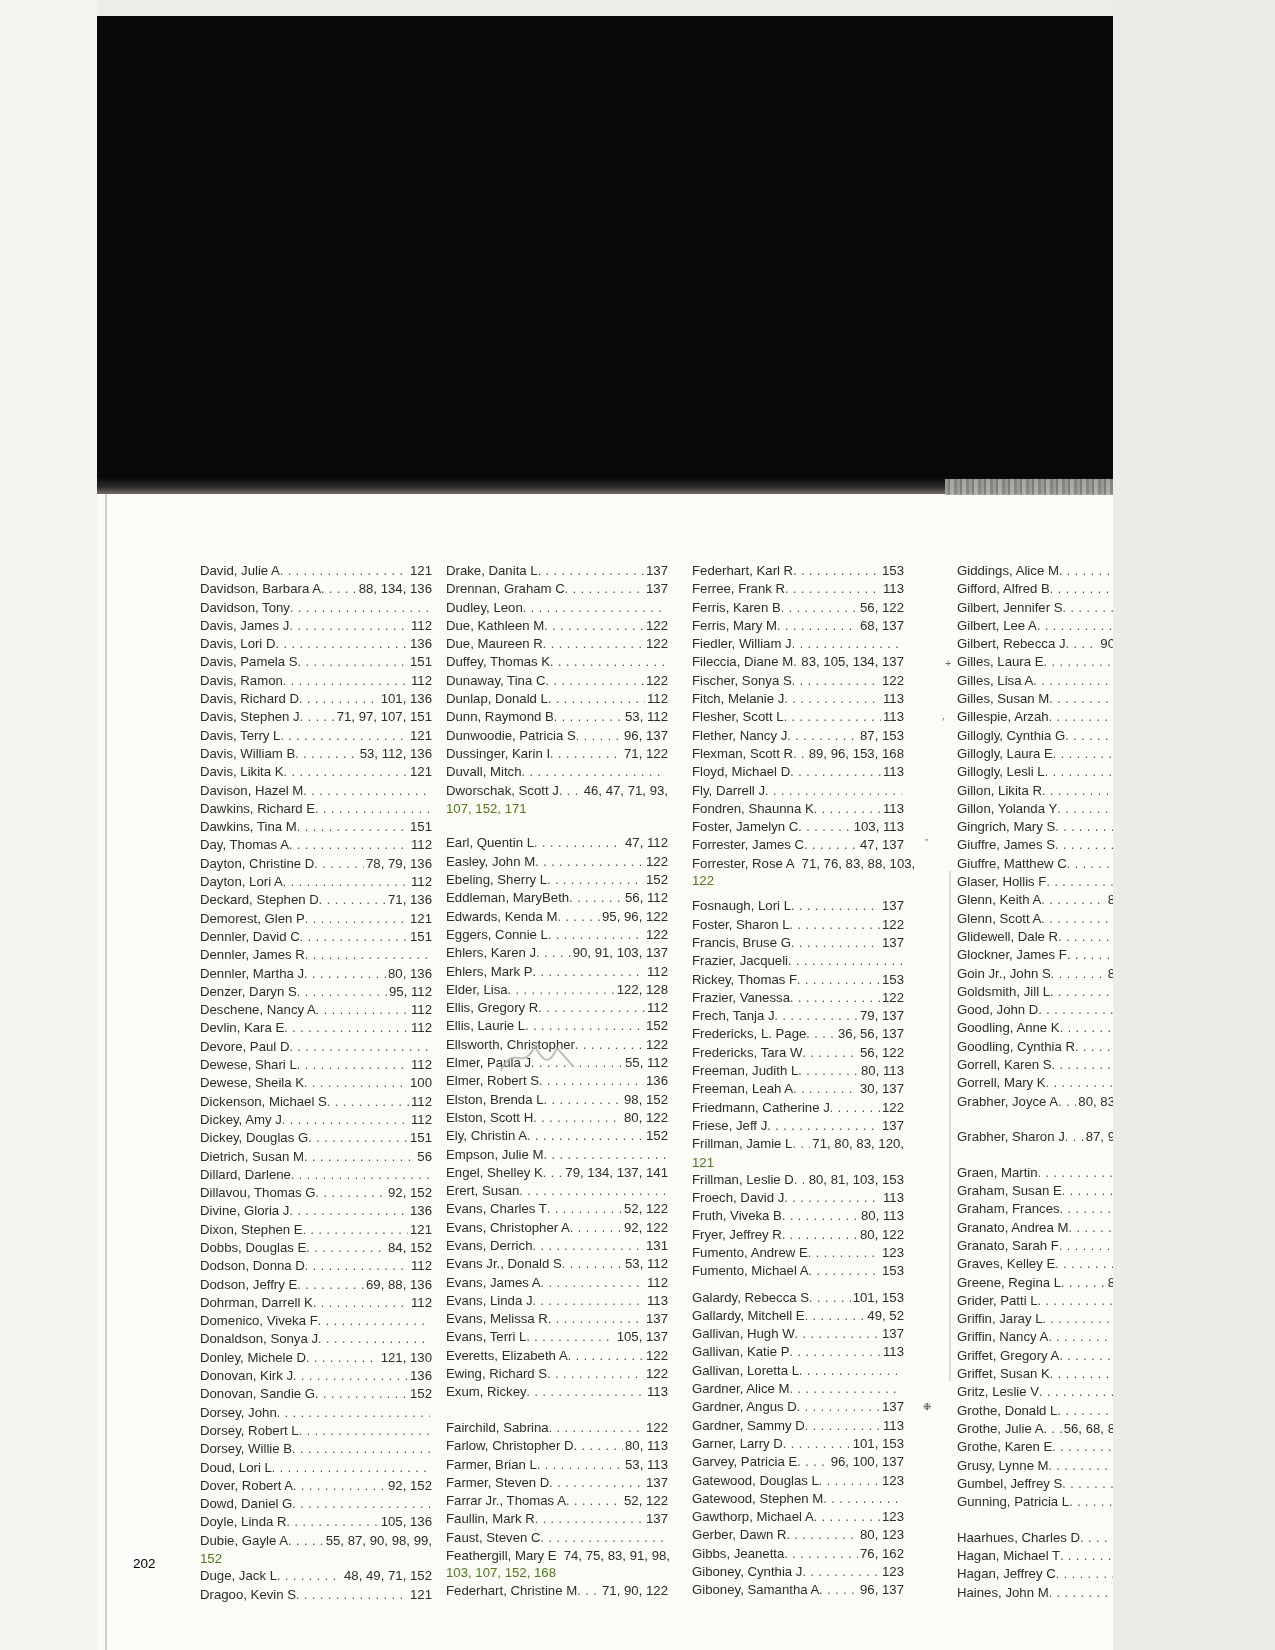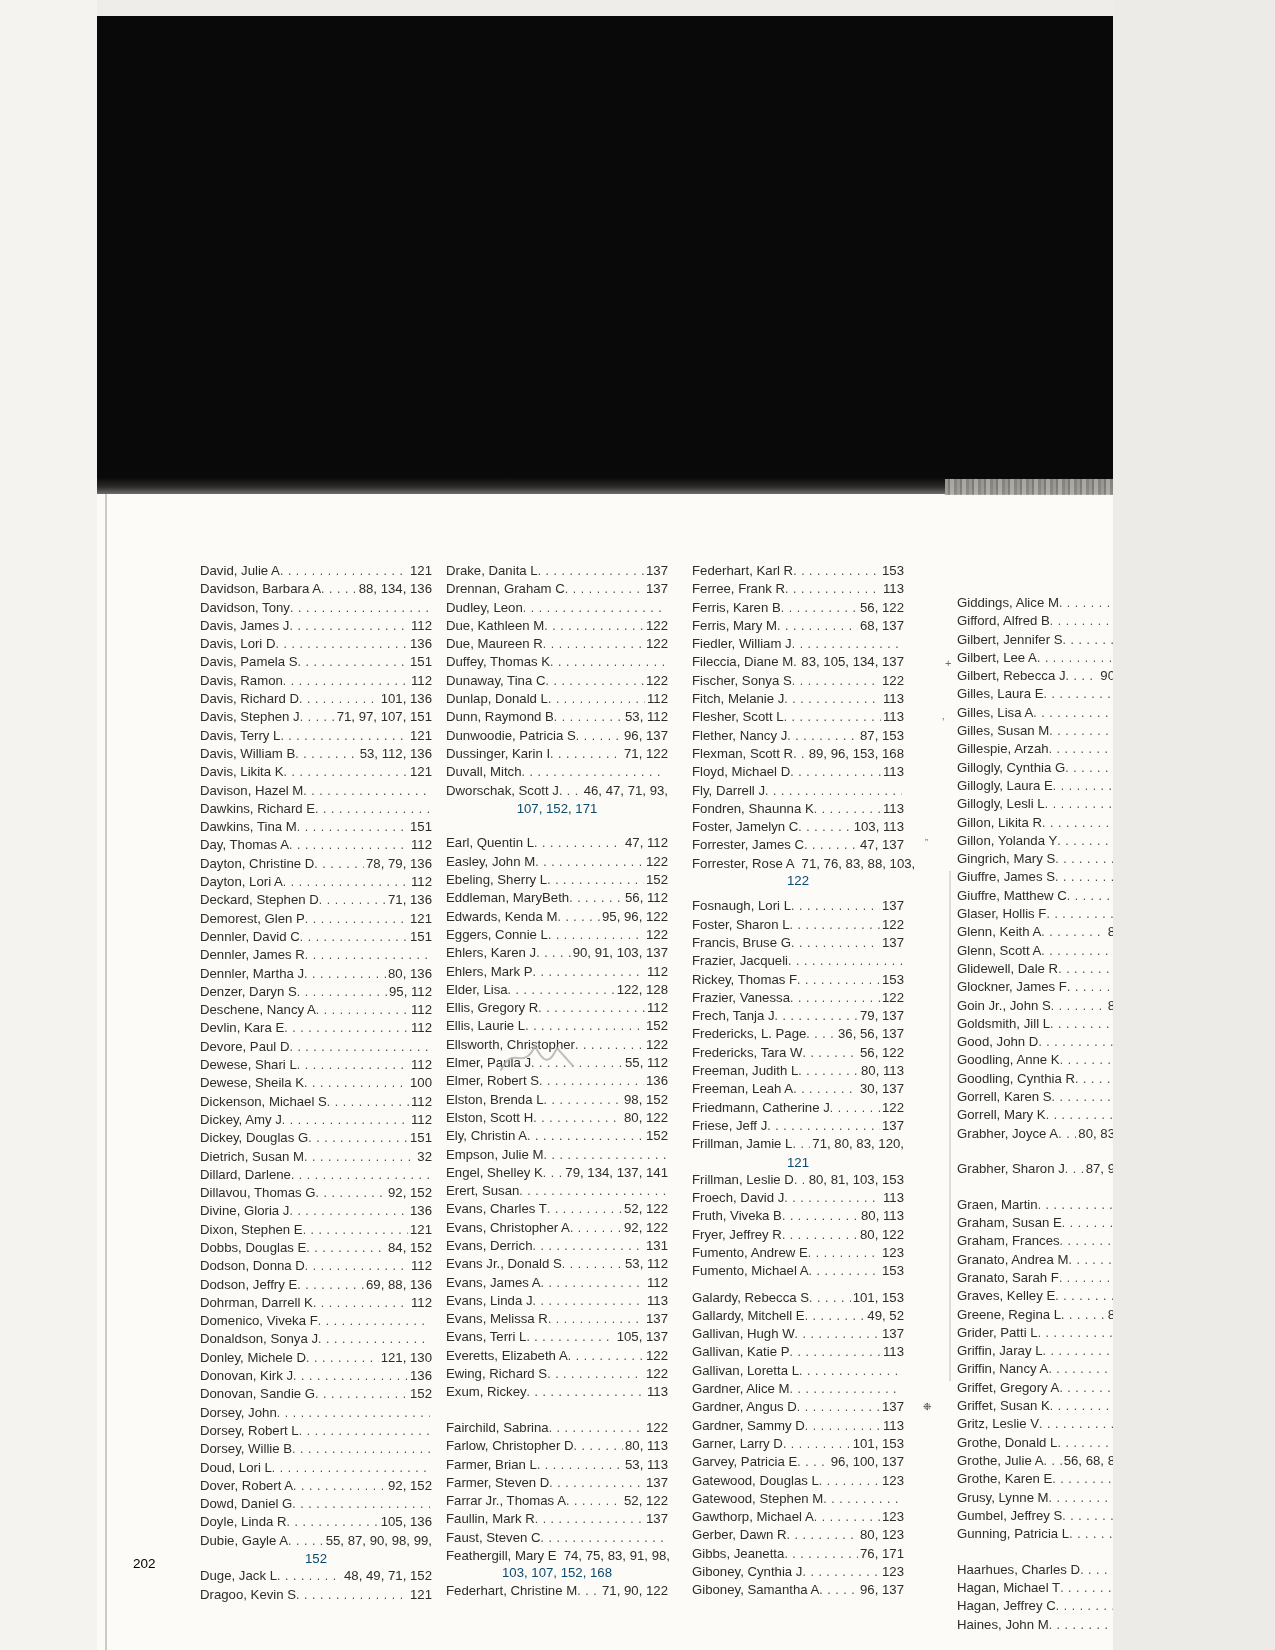--- a/index.html
+++ b/index.html
@@ -21,31 +21,31 @@
   .photo-texture{position:absolute;left:848px;top:463px;width:168px;height:16px;
     background:repeating-linear-gradient(90deg,#a5a49f 0 3px,#86857f 3px 5px,#b8b7b1 5px 9px,#908f8a 9px 12px);
     opacity:.9;}
   .fold-line{position:absolute;left:8px;top:478px;width:2px;height:1172px;background:#cdcac4;}
   .streak{position:absolute;left:852px;top:855px;width:2px;height:510px;background:#dedcd7;}
 
   .col{position:absolute;top:546px;}
   .col1{left:103px;width:232px;}
   .col2{left:349px;width:222px;}
   .col3{left:595px;width:212px;}
-  .col4{left:860px;width:158px;margin-top:32px;}
+  .col4{left:860px;width:158px;}
 
   .row{display:flex;align-items:baseline;white-space:nowrap;
        line-height:17.3px;font-size:13.2px;color:#2e2d2a;}
   .nm{flex:0 0 auto;}
   .leader{flex:1 1 auto;overflow:hidden;color:#4b4a45;font-size:12.2px;}
   .leader::after{content:" . . . . . . . . . . . . . . . . . . . . . . . . . . . . . . . . . . . . . . . . . . . .";letter-spacing:.6px;}
   .pg{flex:0 0 auto;padding-left:2px;}
   .nd .leader{flex:0 0 5px;}
   .nd .leader::after{content:"";}
-  .wrapline{text-align:center;line-height:17.3px;font-size:13.2px;color:#0c4a6e;}
+  .wrapline{text-align:left;line-height:17.3px;font-size:13.2px;color:#4d7c0f;}
   .gap{height:17.3px;}
   .gap.sm{height:8px;}
 
   .pagenum{position:absolute;left:36px;top:1540px;font-size:13.5px;color:#000000;}
 
   .scribble{position:absolute;left:398px;top:1020px;}
   .speck{position:absolute;font-size:11px;color:#6f6e69;}
   .speck1{left:848px;top:641px;}
   .speck2{left:845px;top:700px;}
   .speck3{left:828px;top:816px;font-size:9px;}
@@ -221,21 +221,21 @@
         <span class="pg">112</span>
       </div>
       <div class="row">
         <span class="nm">Dickey, Douglas G</span>
         <span class="leader"></span>
         <span class="pg">151</span>
       </div>
       <div class="row">
         <span class="nm">Dietrich, Susan M</span>
         <span class="leader"></span>
-        <span class="pg">32</span>
+        <span class="pg">56</span>
       </div>
       <div class="row">
         <span class="nm">Dillard, Darlene</span>
         <span class="leader"></span>
         <span class="pg"></span>
       </div>
       <div class="row">
         <span class="nm">Dillavou, Thomas G</span>
         <span class="leader"></span>
         <span class="pg">92, 152</span>
@@ -874,21 +874,21 @@
         <span class="pg">123</span>
       </div>
       <div class="row">
         <span class="nm">Gerber, Dawn R</span>
         <span class="leader"></span>
         <span class="pg">80, 123</span>
       </div>
       <div class="row">
         <span class="nm">Gibbs, Jeanetta</span>
         <span class="leader"></span>
-        <span class="pg">76, 171</span>
+        <span class="pg">76, 162</span>
       </div>
       <div class="row">
         <span class="nm">Giboney, Cynthia J</span>
         <span class="leader"></span>
         <span class="pg">123</span>
       </div>
       <div class="row">
         <span class="nm">Giboney, Samantha A</span>
         <span class="leader"></span>
         <span class="pg">96, 137</span>

